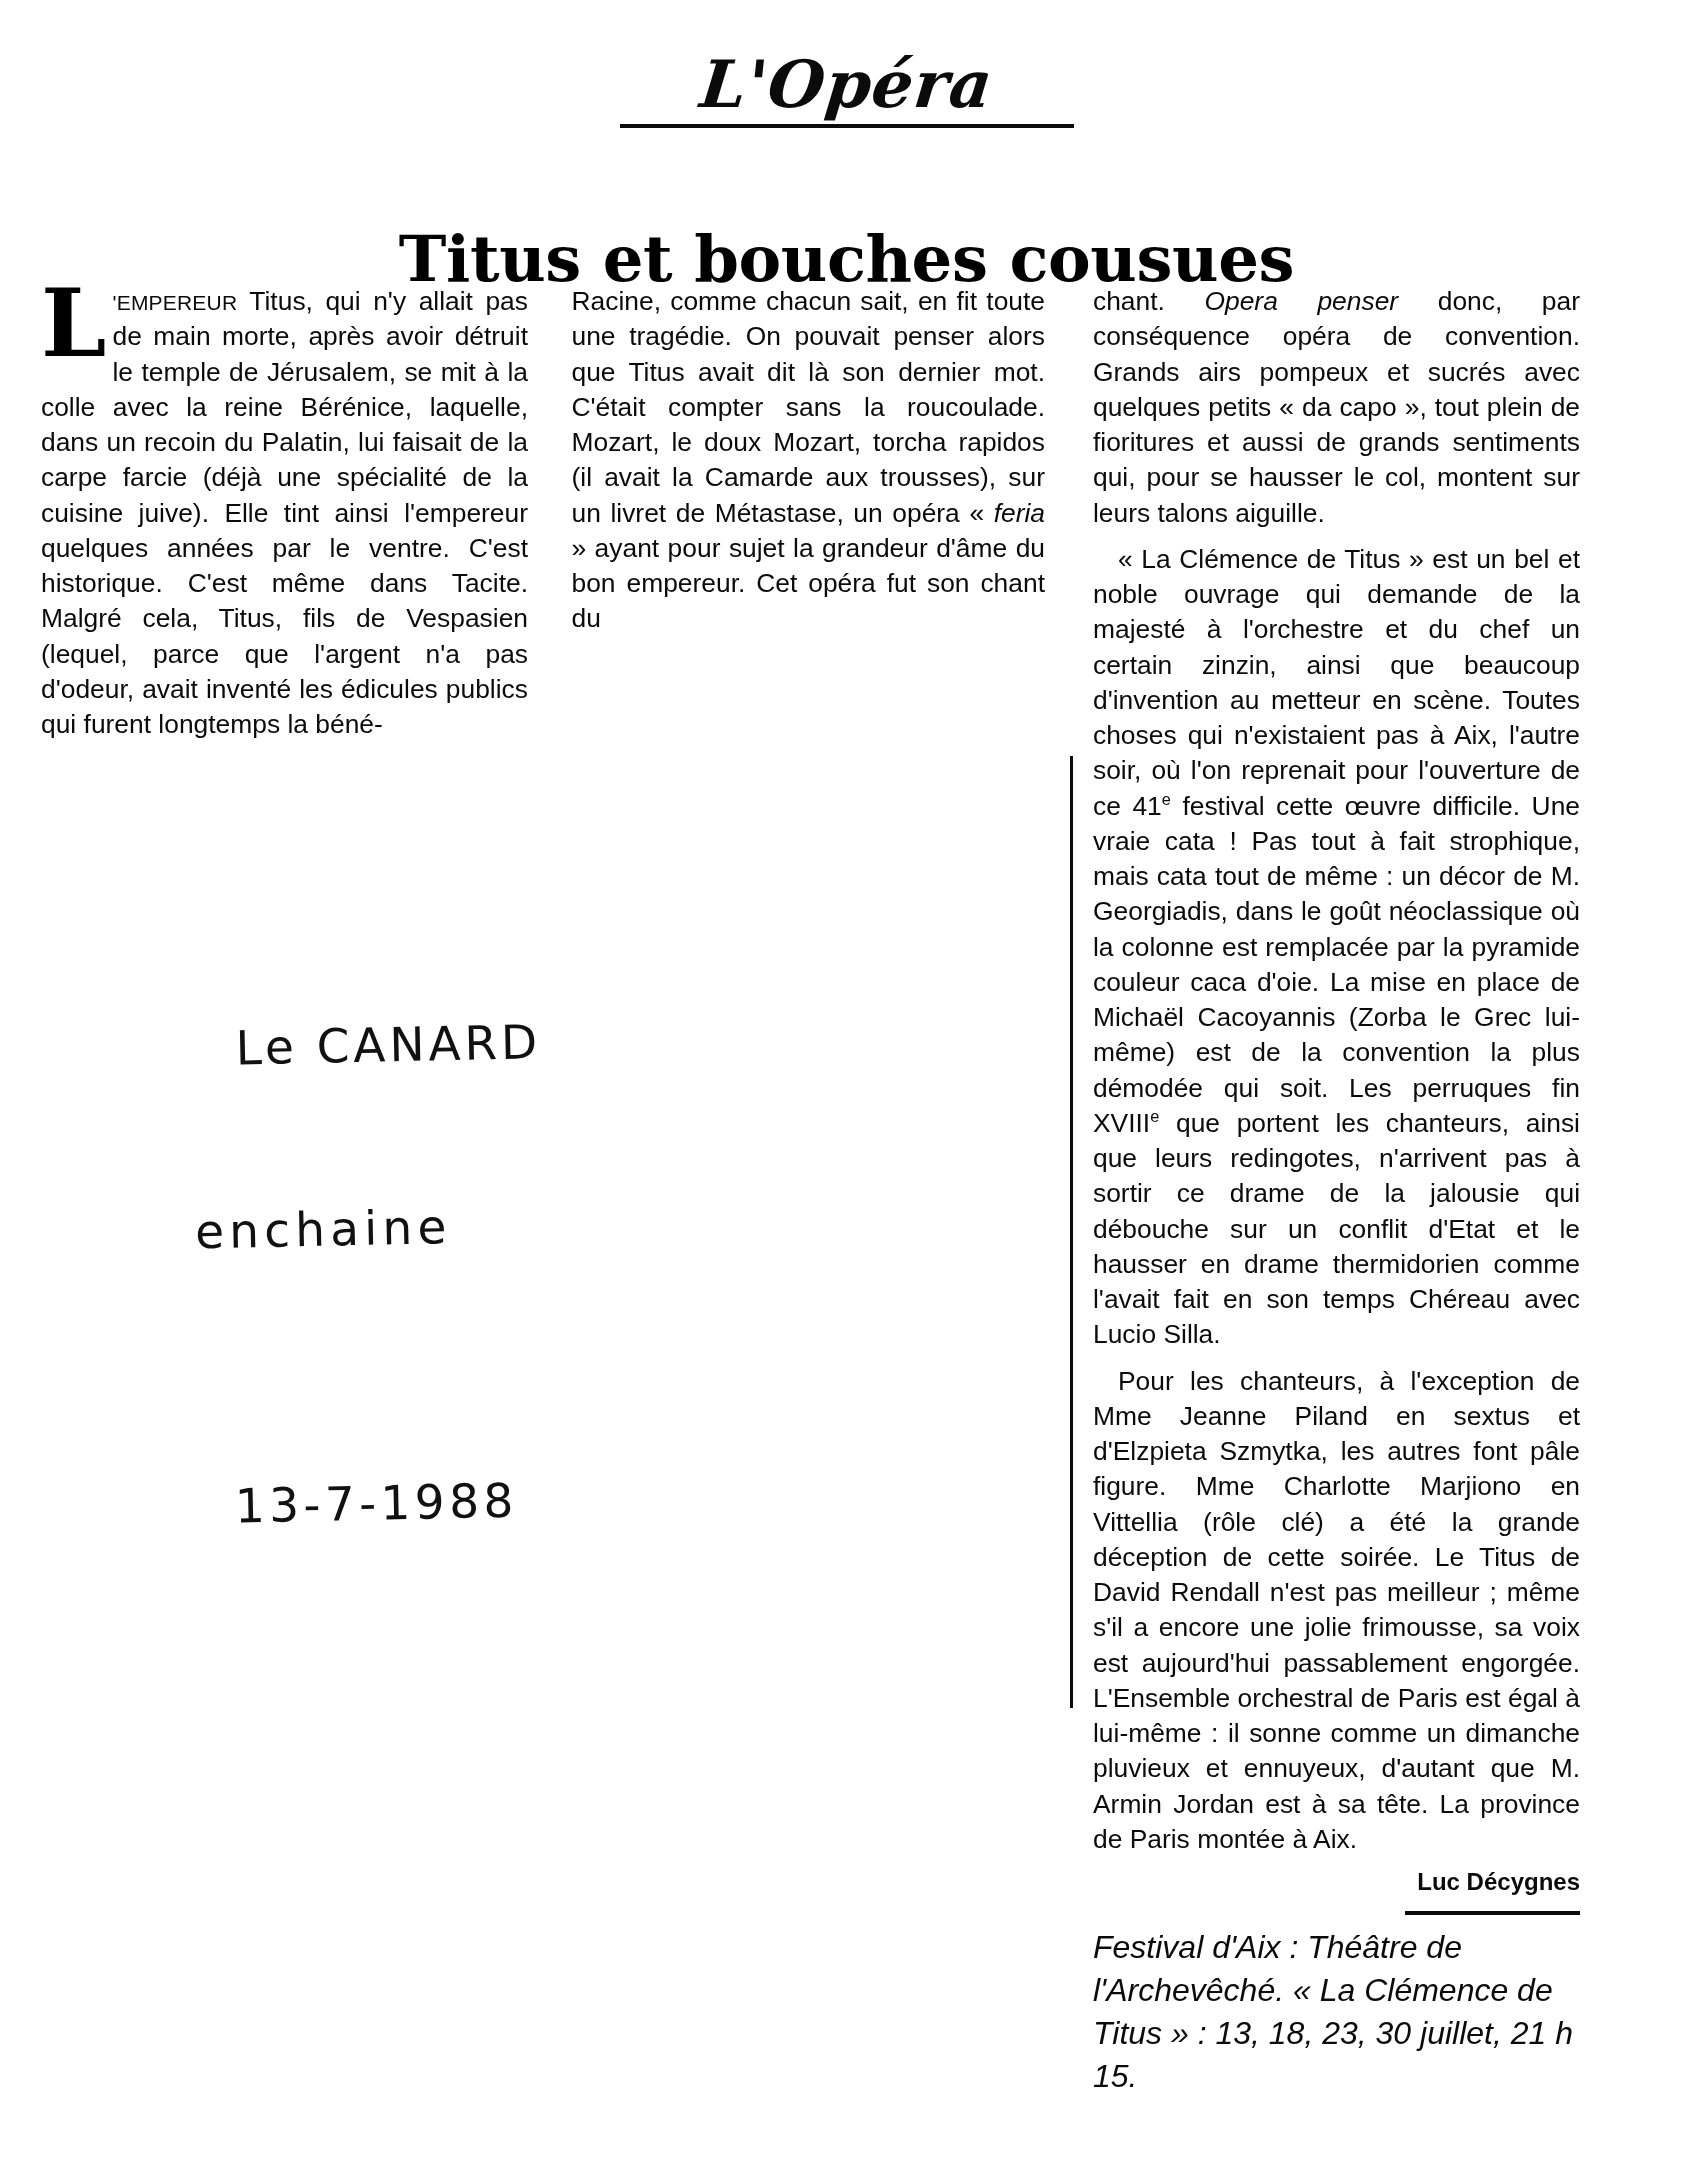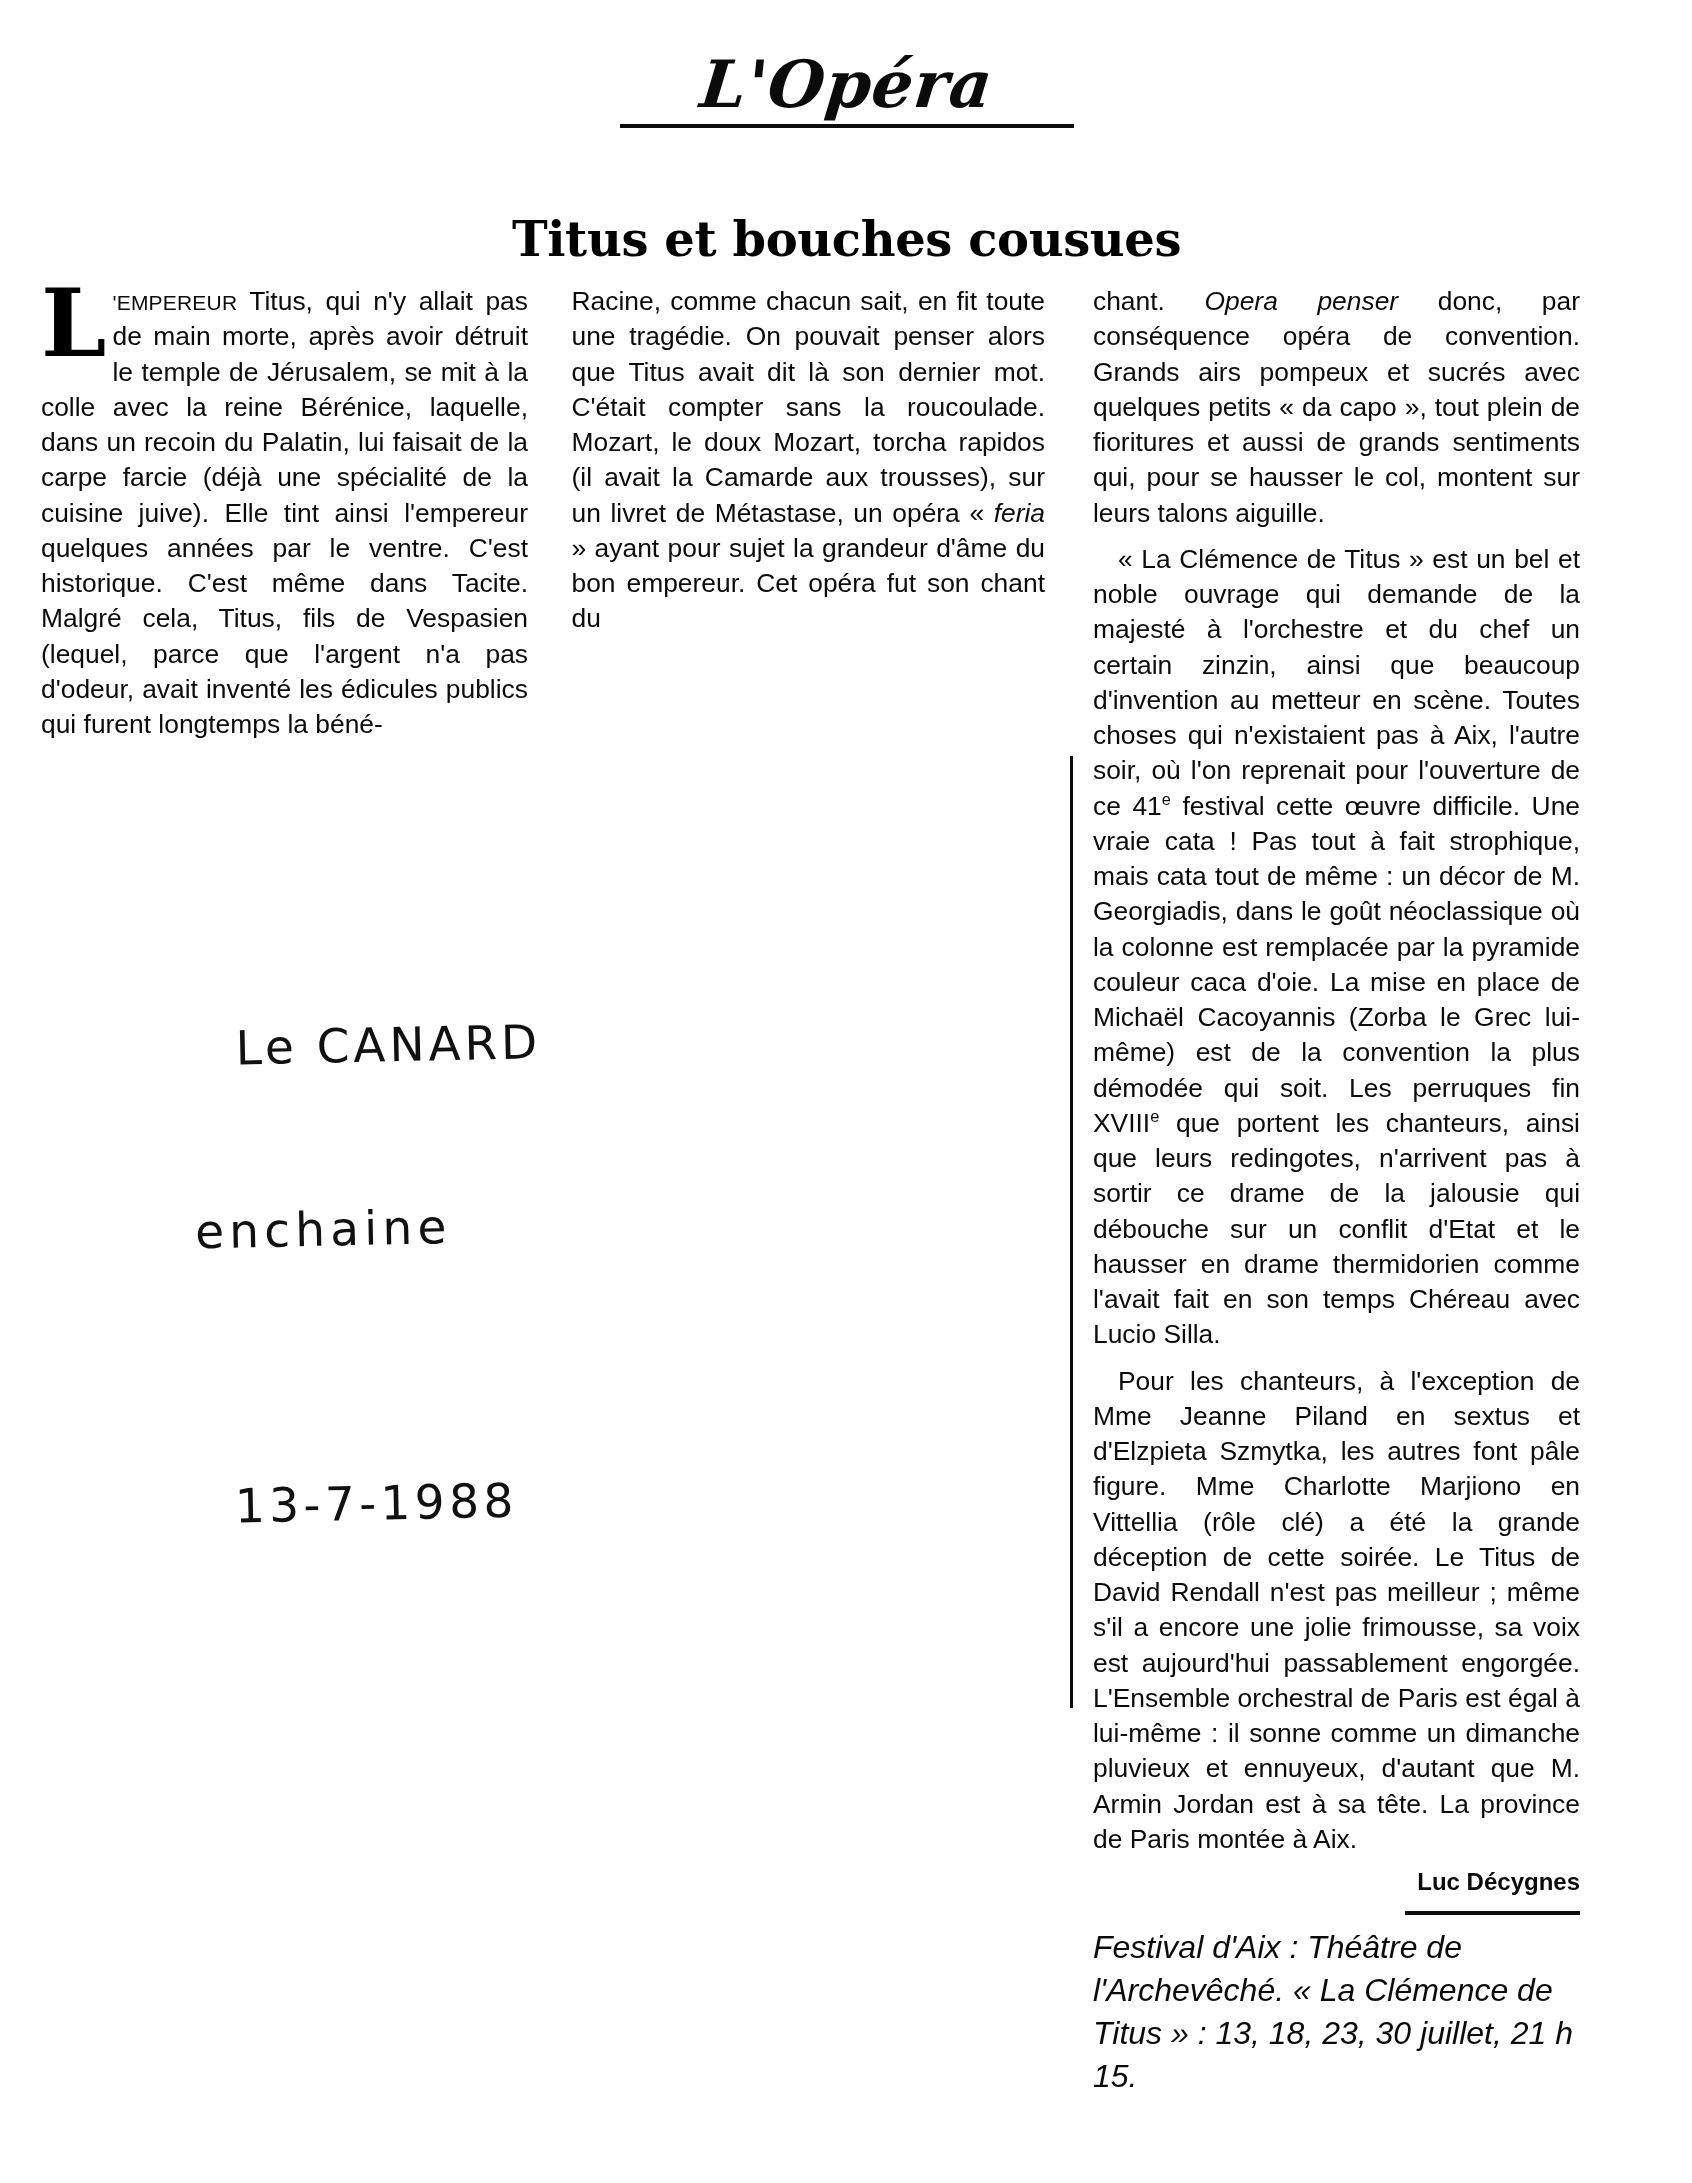--- a/index.html
+++ b/index.html
@@ -53,21 +53,21 @@
 
   
   .headline {
     position: absolute;
     top: 183px;
     left: 0;
     width: 100%;
     text-align: center;
     font-family: "DejaVu Serif", serif;
     font-weight: 700;
-    font-size: 48px;
+    font-size: 64px;
     line-height: 1.02;
     letter-spacing: -0.4px;
     color: #000;
   }
 
   
   .columns {
     position: absolute;
     top: 284px;
     left: 41px;

